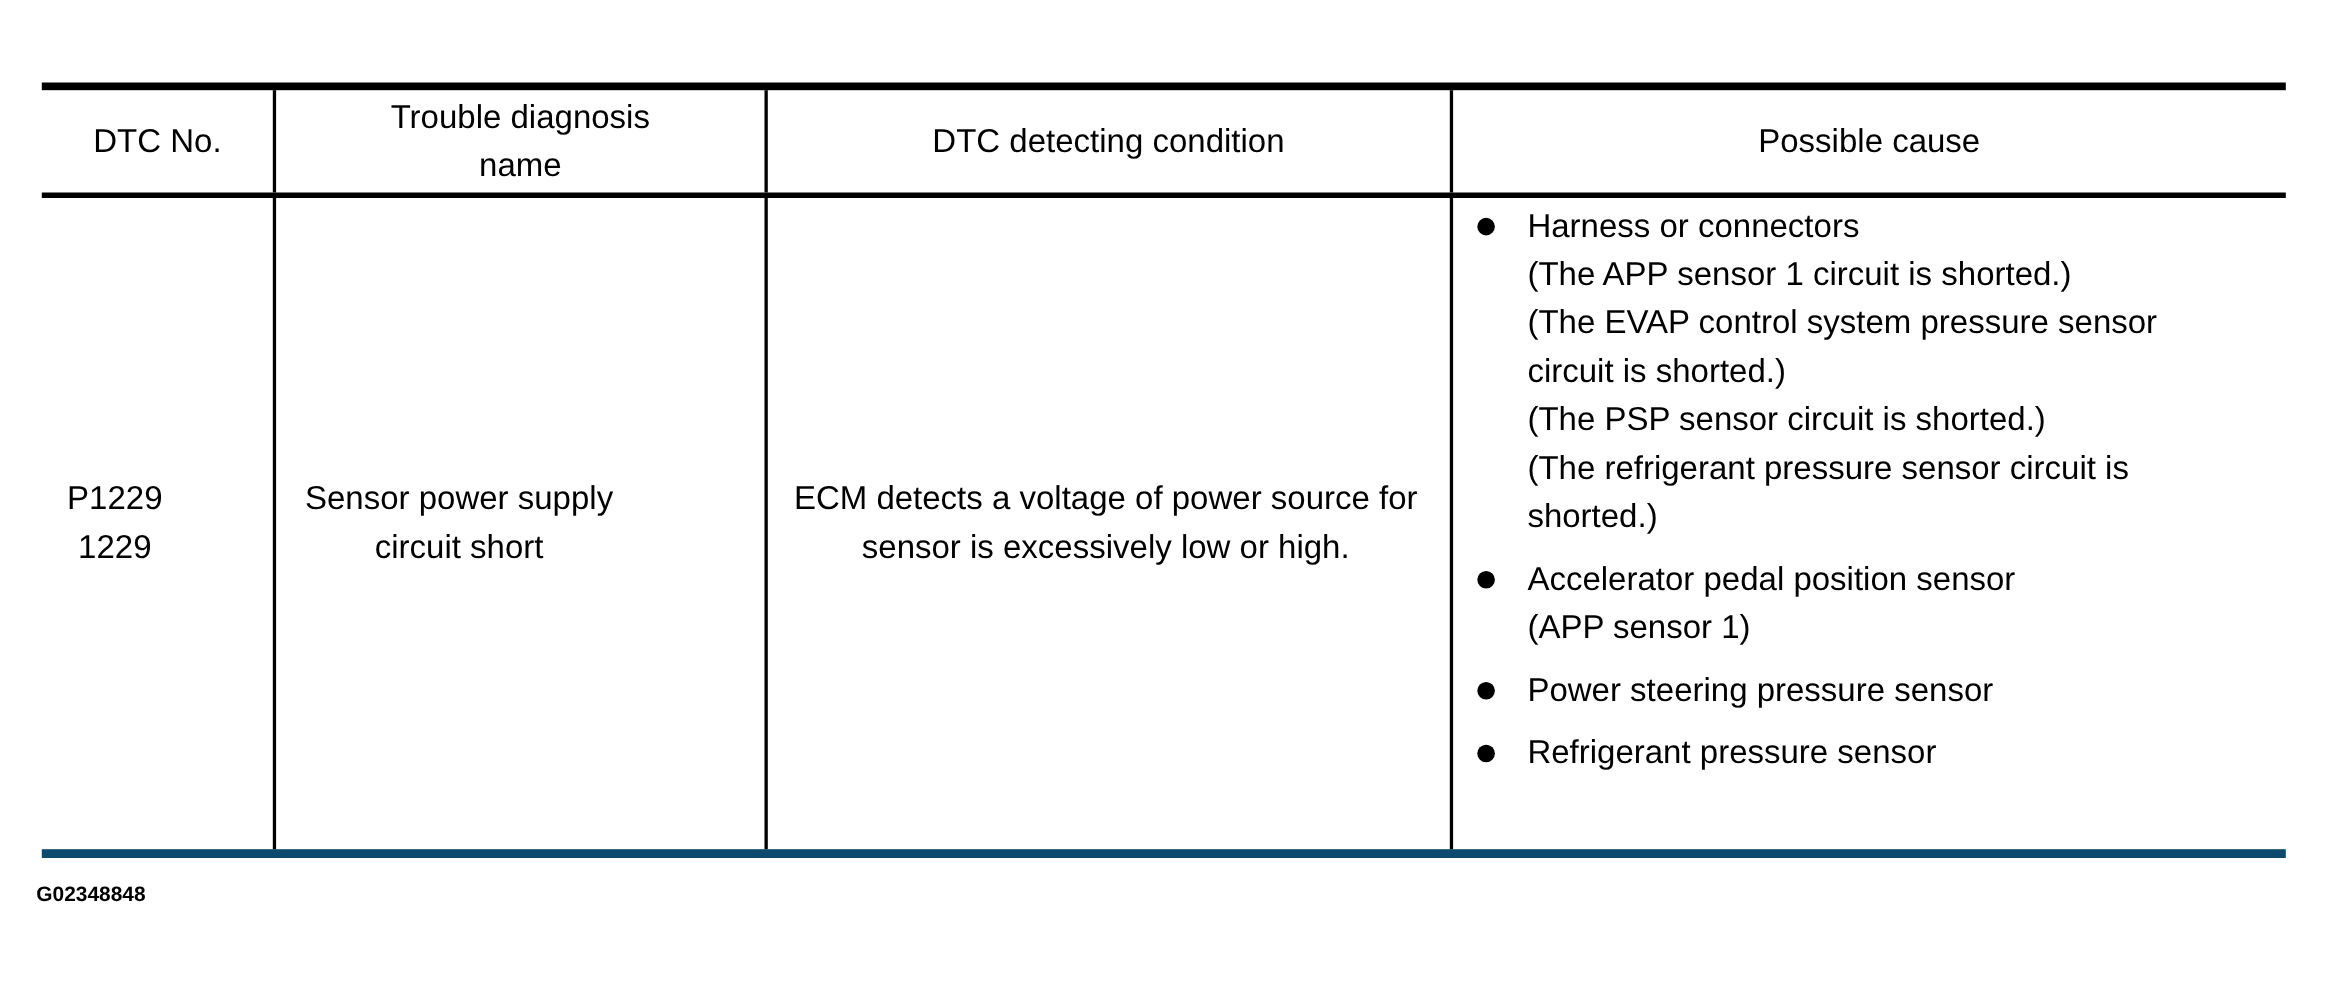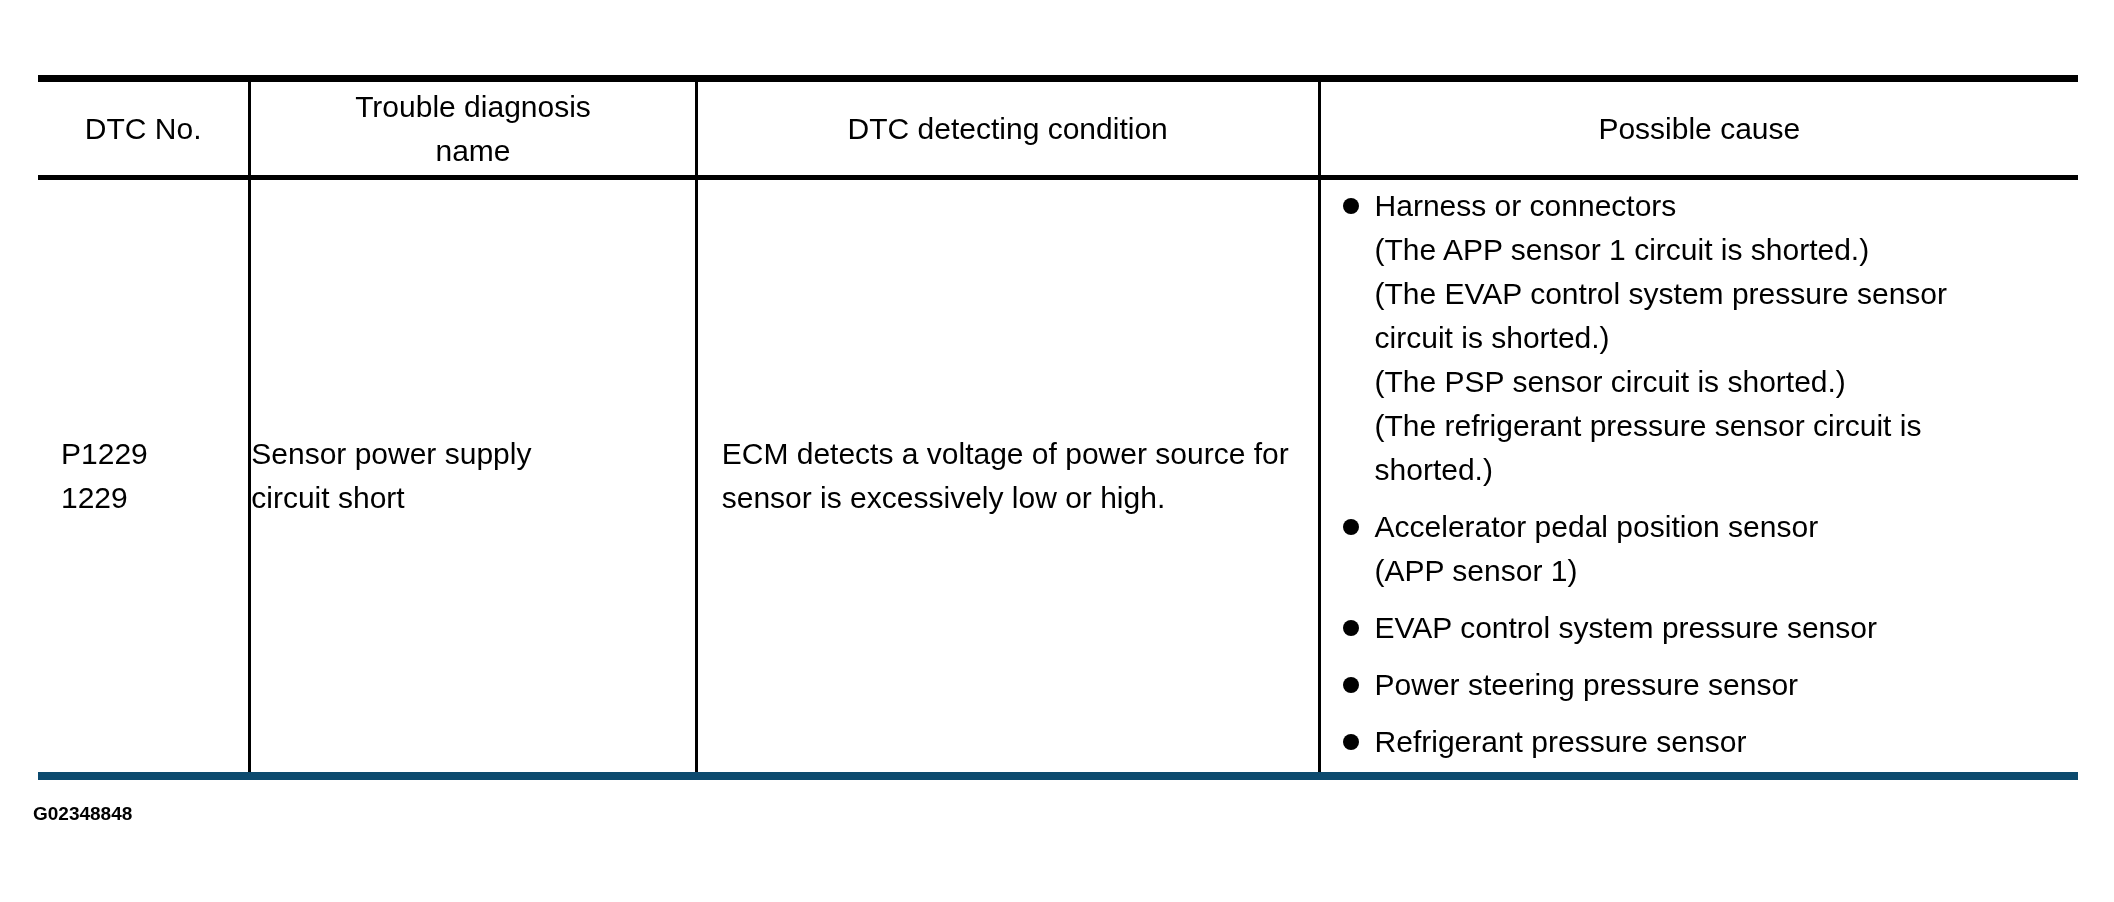--- a/index.html
+++ b/index.html
@@ -42,39 +42,40 @@
   .hcell {
     display: flex;
     align-items: center;
     justify-content: center;
     text-align: center;
     font-size: 30px;
     line-height: 44px;
   }
   .hcell .wrap-narrow { max-width: 280px; display: inline-block; }
 
-  .body-center { display: flex; align-items: center; }
+  .body-center { display: flex; align-items: center; text-align: center; }
 
   .pre {
     white-space: pre-line;
     font-size: 30px;
     line-height: 44px;
   }
 
   .cell-dtc  { padding-left: 23px; }
-  .cell-diag { }
+  .cell-diag { padding-left: 26px; }
   .cell-cond { padding-left: 24px; }
 
   .causes {
     padding: 4px 8px 0 22px;
   }
   .cause-item {
     display: flex;
     align-items: flex-start;
     margin-bottom: 13px;
+    gap: 14px;
   }
   .cause-item:last-child { margin-bottom: 0; }
   .bullet {
     flex: 0 0 16px;
     width: 16px;
     height: 16px;
     border-radius: 50%;
     background: #000;
     margin: 14px 16px 0 0;
   }
@@ -135,24 +136,20 @@
 (The refrigerant pressure sensor circuit is
 shorted.)</span>
       </div>
       <div class="cause-item">
         <span class="bullet"></span>
         <span class="pre">Accelerator pedal position sensor
 (APP sensor 1)</span>
       </div>
       <div class="cause-item">
         <span class="bullet"></span>
-        <span class="pre">EVAP control system pressure sensor</span>
-      </div>
-      <div class="cause-item">
-        <span class="bullet"></span>
         <span class="pre">Power steering pressure sensor</span>
       </div>
       <div class="cause-item">
         <span class="bullet"></span>
         <span class="pre">Refrigerant pressure sensor</span>
       </div>
     </div>
   </div>
 
 </div>

